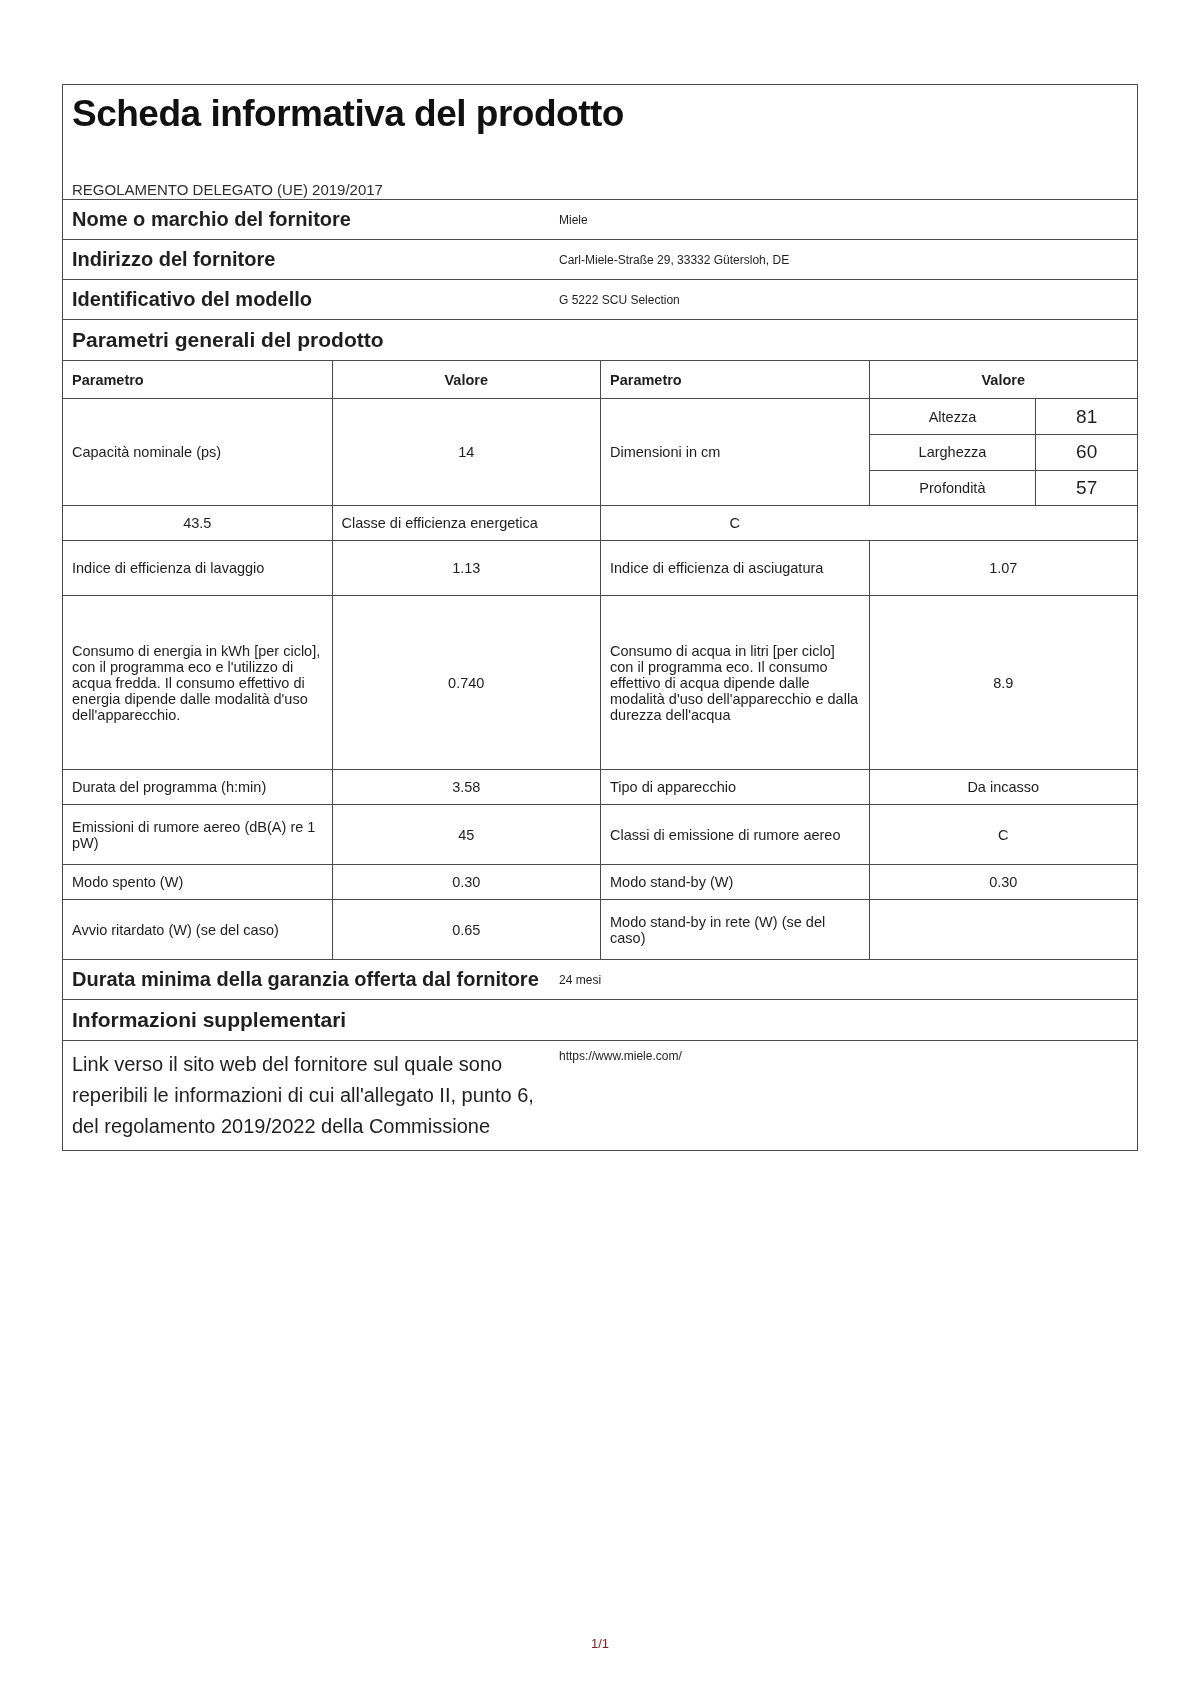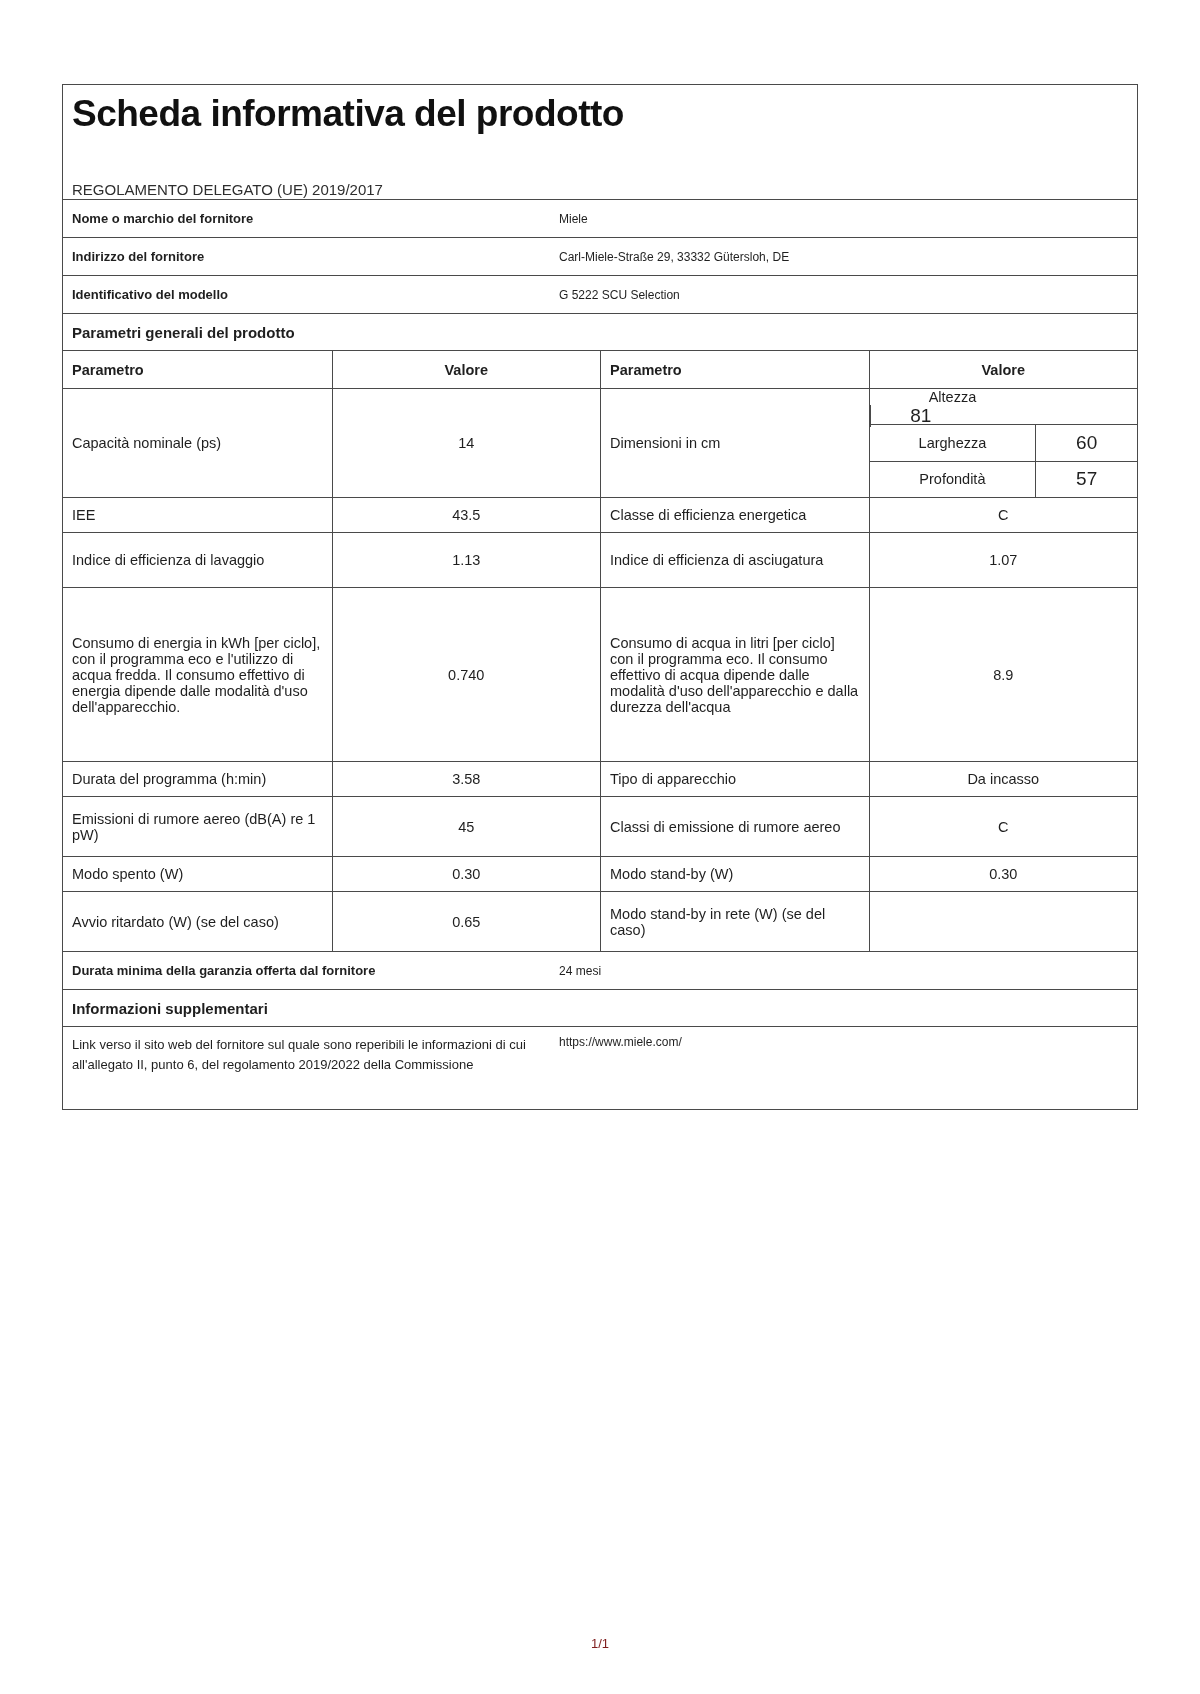--- a/index.html
+++ b/index.html
@@ -39,37 +39,37 @@
     font-size: 15px;
     color: #2e2e2e;
   }
 
   
   .row { border-top: 1px solid #4a4a4a; display: flex; }
   .kv-row { min-height: 38px; align-items: center; }
   .kv-label {
     width: 46%;
     padding: 8px 10px 8px 9px;
-    font-size: 13px;
+    font-size: 20px;
     font-weight: 700;
   }
   .kv-label.regular { font-weight: 400; }
   .kv-value {
     width: 54%;
     padding: 8px 10px 8px 2px;
     font-size: 12px;
   }
 
   .section-row {
     border-top: 1px solid #4a4a4a;
     min-height: 37px;
     display: flex;
     align-items: center;
     padding: 8px 10px 8px 9px;
-    font-size: 15px;
+    font-size: 21px;
     font-weight: 700;
   }
 
   
   .prow { display: flex; border-top: 1px solid #4a4a4a; align-items: stretch; }
   .pcell {
     width: 25%;
     border-left: 1px solid #4a4a4a;
     font-size: 14.5px;
     display: flex;
@@ -82,21 +82,21 @@
   .prow.header-row { min-height: 38px; }
 
   .pcell.subtable {
     padding: 0;
     display: flex;
     flex-direction: column;
     align-items: stretch;
     justify-content: stretch;
   }
   .subrow { display: flex; flex: 1; min-height: 35px; border-top: 1px solid #4a4a4a; }
-  .subrow:first-child { border-top: none; flex-direction: column; }
+  .subrow:first-child { border-top: none; }
   .subrow .sub-label {
     width: 62%;
     display: flex; align-items: center; justify-content: center;
     text-align: center; font-size: 14.5px;
   }
   .subrow .sub-value {
     width: 38%;
     border-left: 1px solid #4a4a4a;
     display: flex; align-items: center; justify-content: center;
     text-align: center; font-size: 19px;
@@ -167,21 +167,20 @@
         <div class="sub-value">60</div>
       </div>
       <div class="subrow">
         <div class="sub-label">Profondità</div>
         <div class="sub-value">57</div>
       </div>
     </div>
   </div>
 
   <div class="prow mh35">
-    <div class="pcell">IEE</div>
     <div class="pcell value">43.5</div>
     <div class="pcell">Classe di efficienza energetica</div>
     <div class="pcell value">C</div>
   </div>
 
   <div class="prow mh55">
     <div class="pcell">Indice di efficienza di lavaggio</div>
     <div class="pcell value">1.13</div>
     <div class="pcell">Indice di efficienza di asciugatura</div>
     <div class="pcell value">1.07</div>

